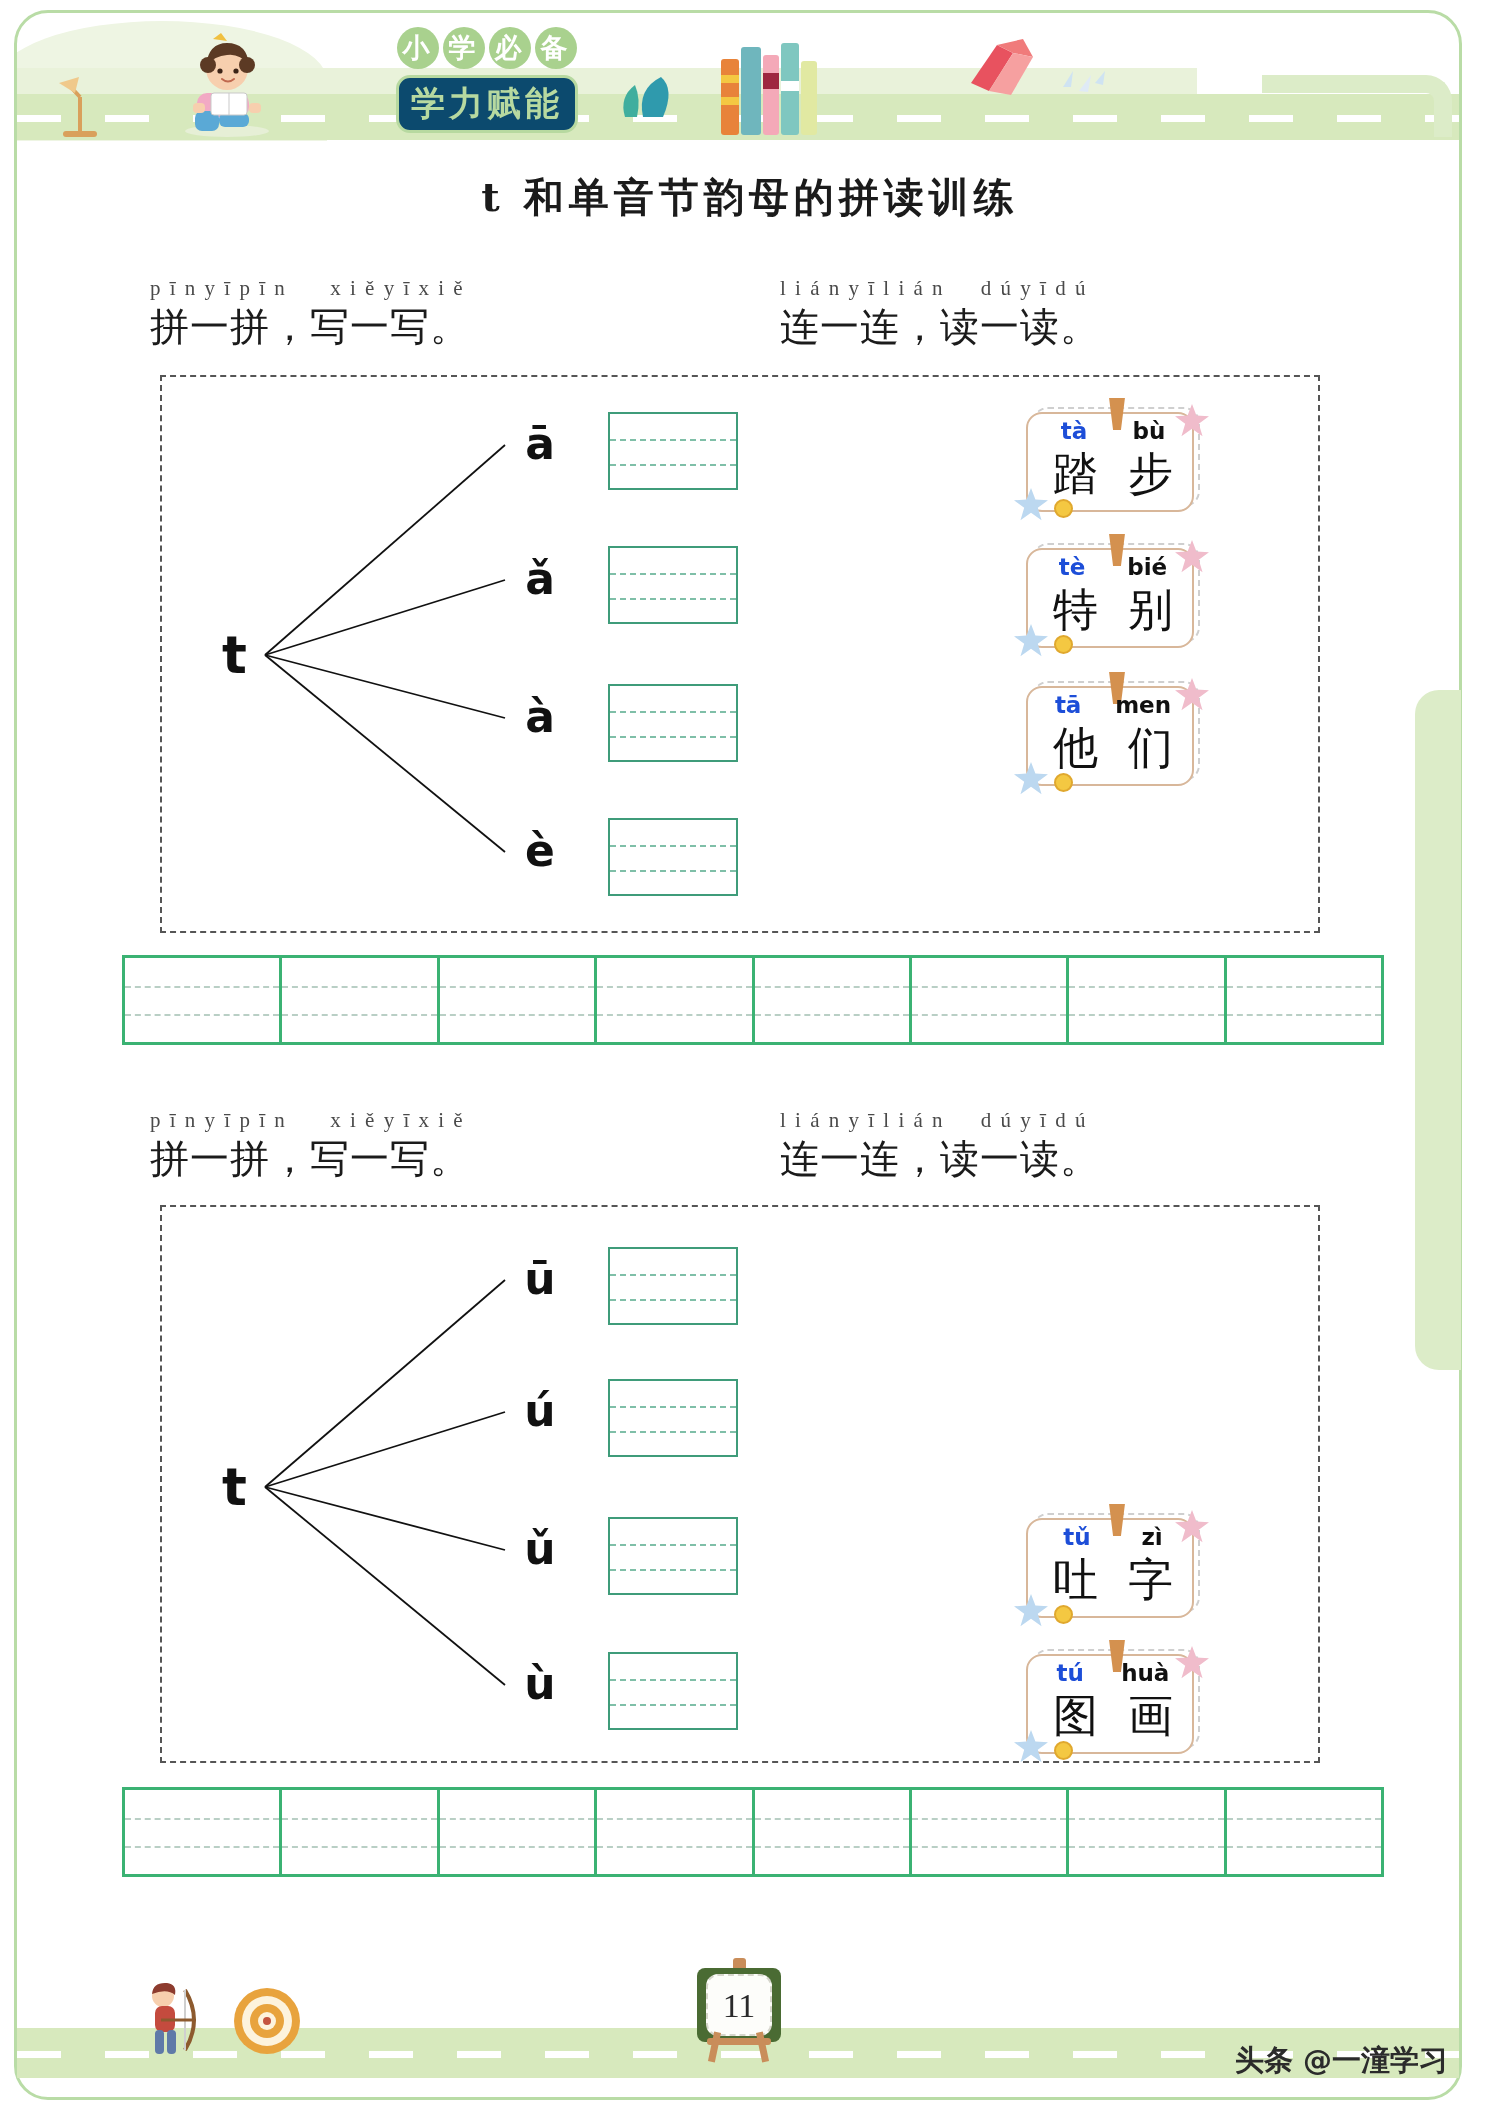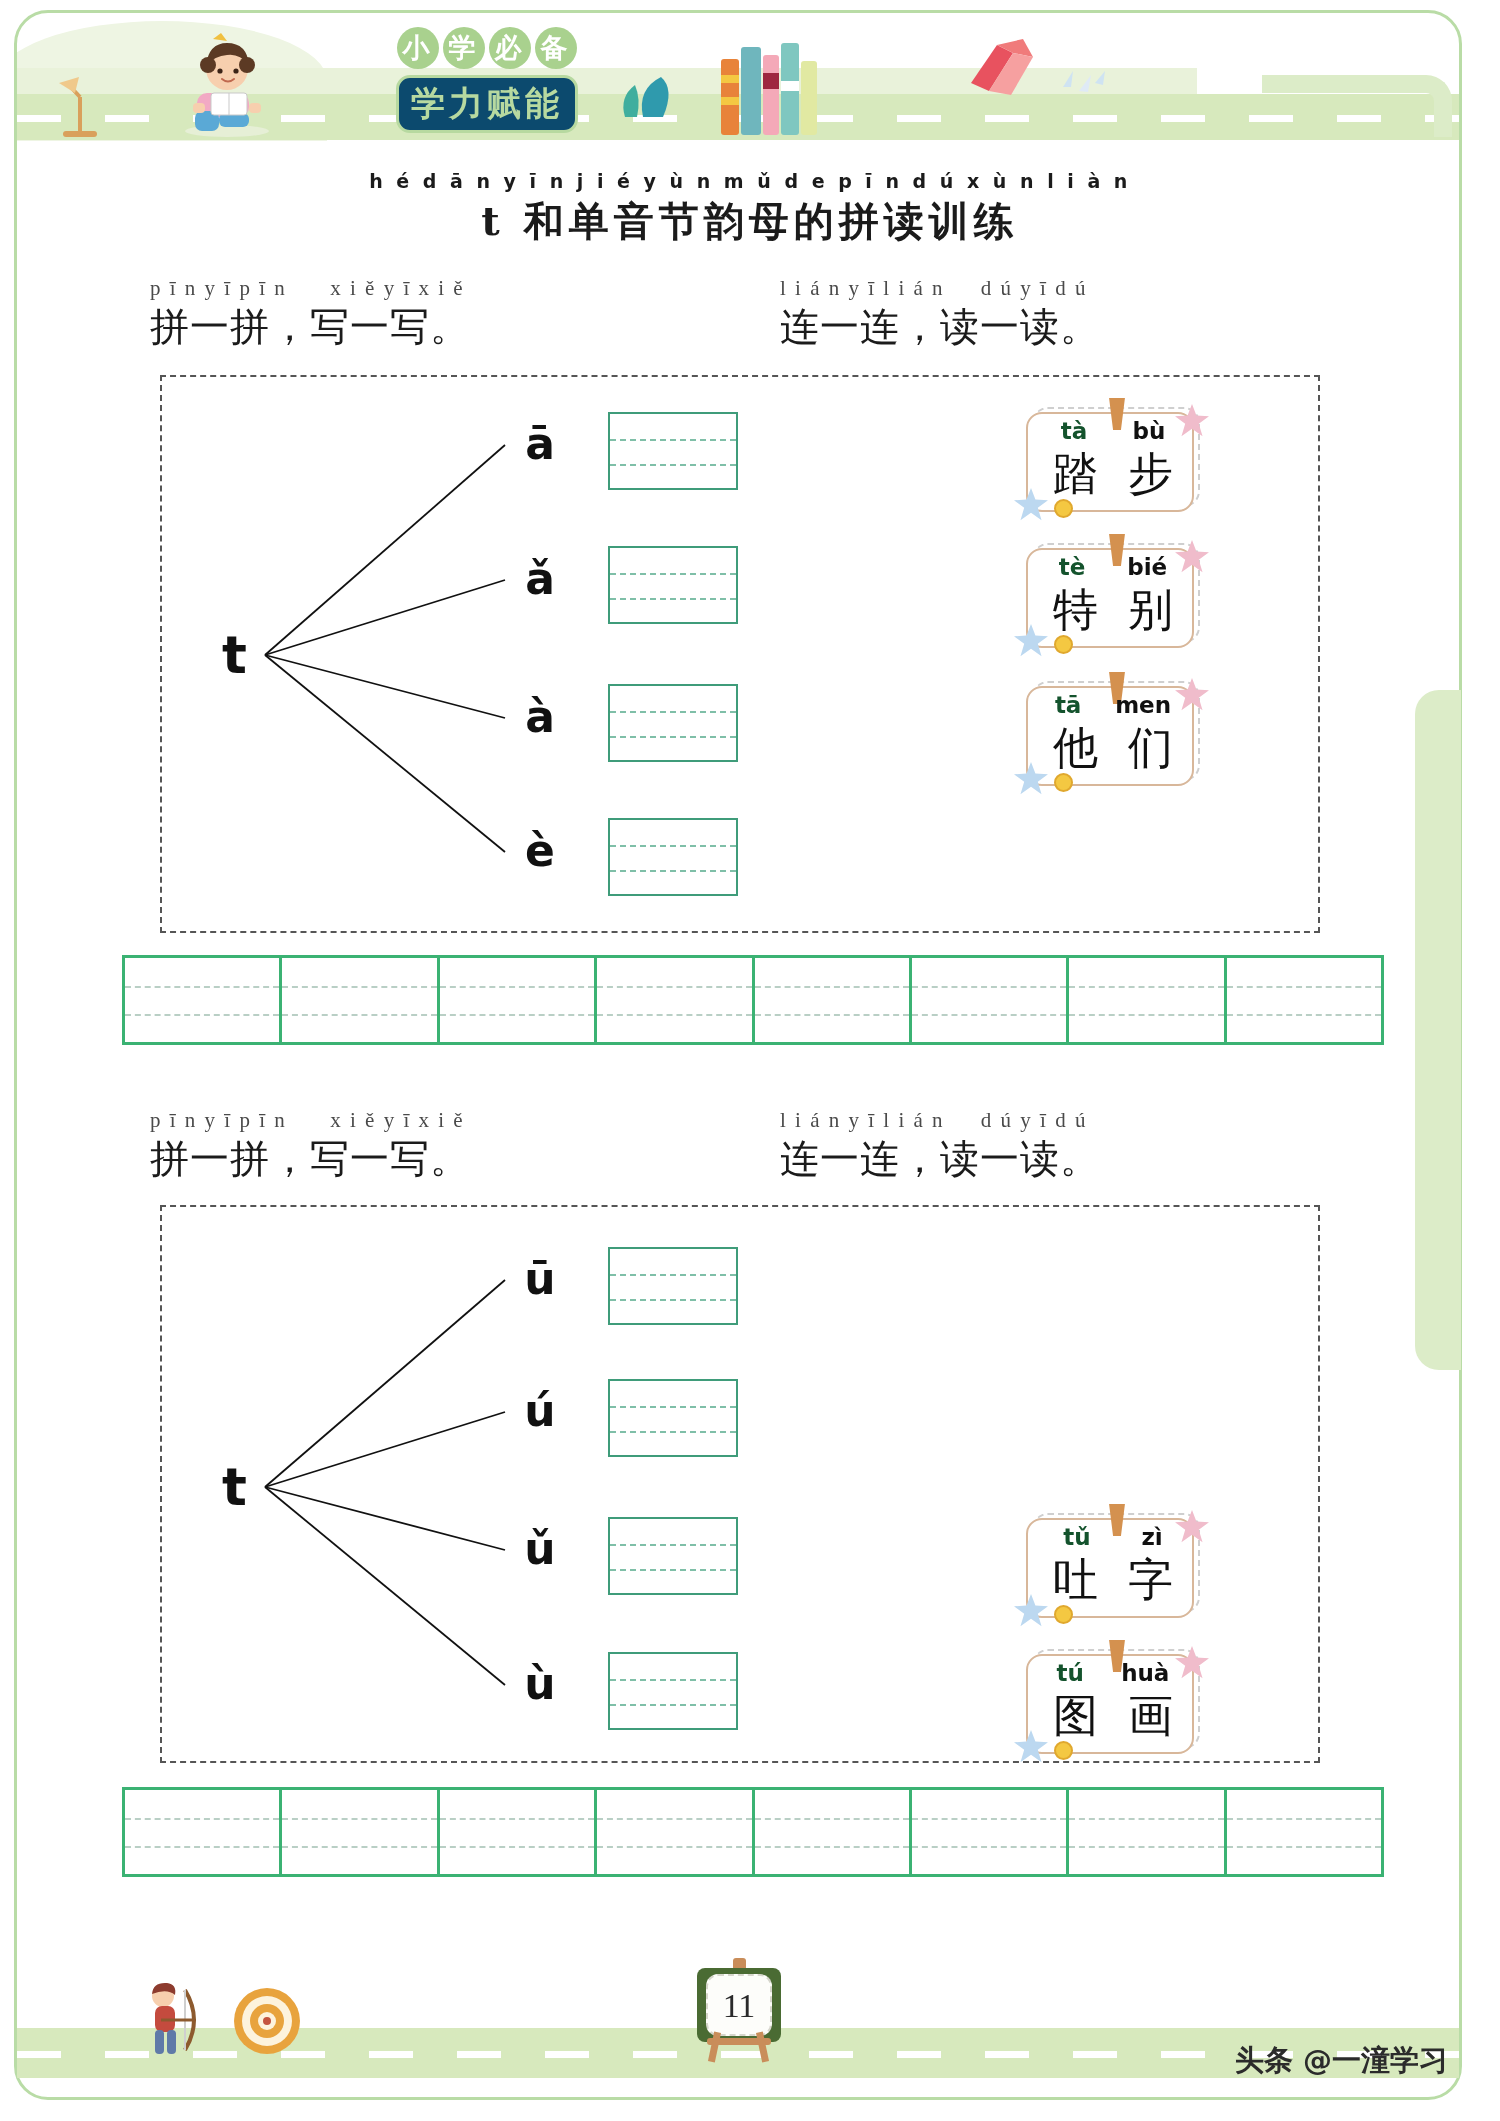--- a/index.html
+++ b/index.html
@@ -189,21 +189,21 @@
   .card .pyrow{
     position:absolute;left:20px;top:14px;width:150px;
     display:flex;justify-content:space-around;
     font-family:"DejaVu Sans", sans-serif;font-size:23px;font-weight:600;
   }
   .card .hzrow{
     position:absolute;left:20px;top:40px;width:150px;
     display:flex;justify-content:space-around;
     font-family:"DejaVu Serif", serif;font-size:45px;color:#111;
   }
-  .py-red{color:#14532d;}
+  .py-red{color:#1d4ed8;}
   .py-blk{color:#111;}
 
   
   .gridstrip{
     position:absolute;left:122px;width:1262px;height:90px;
     border:3px solid #3bb273;box-sizing:border-box;background:#fff;
     display:flex;
   }
   .gridstrip .cell{
     flex:1;position:relative;border-right:3px solid #3bb273;box-sizing:border-box;
@@ -329,21 +329,20 @@
       <path d="M22 26 L34 10 L31 27 Z" fill="#dfeaf6"></path>
       <path d="M38 18 L48 6 L46 20 Z" fill="#cfe3f2"></path>
     </svg>
 
     <div class="tab-right"></div>
   </div>
 
   <div class="bar-right"></div>
 
   <div class="title-block">
-    <div class="title-pinyin">h é d ā n y ī n j i é y ù n m ǔ  d e p ī n d ú x ù n l i à n</div>
     <div class="title-main">t 和单音节韵母的拼读训练</div>
   </div>
 
   <div class="section sec1">
     <div class="instr-row">
       <div class="instr left">
         <div class="py">p ī n y ī p ī n      x i ě y ī x i ě</div>
         <div class="cn">拼一拼，写一写。</div>
       </div>
       <div class="instr right">

